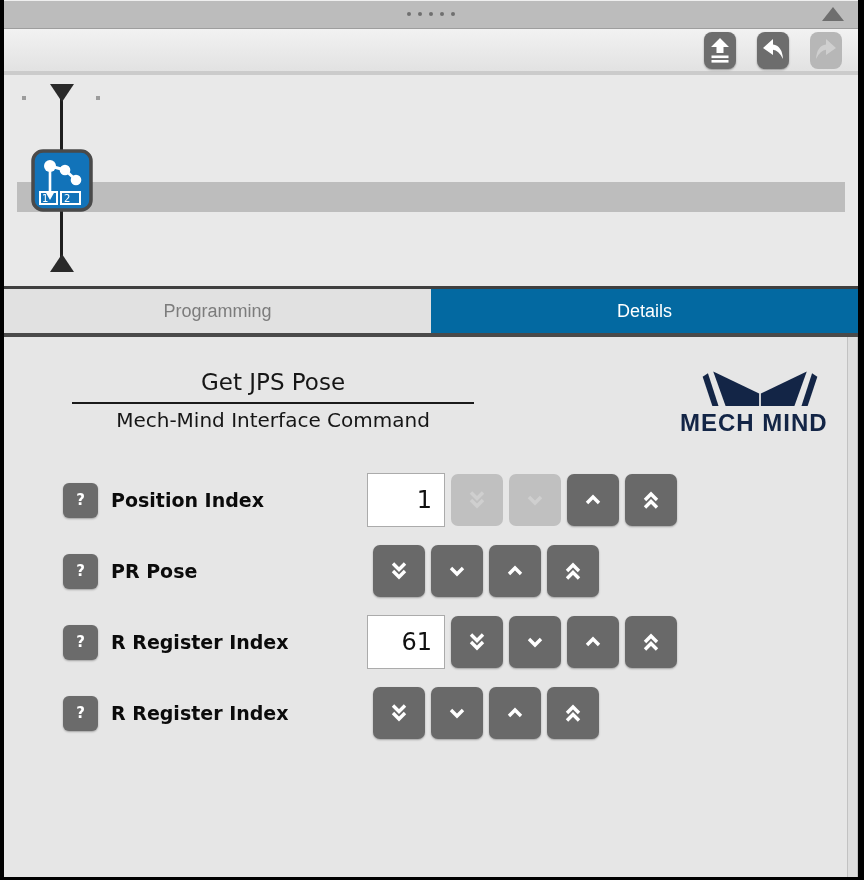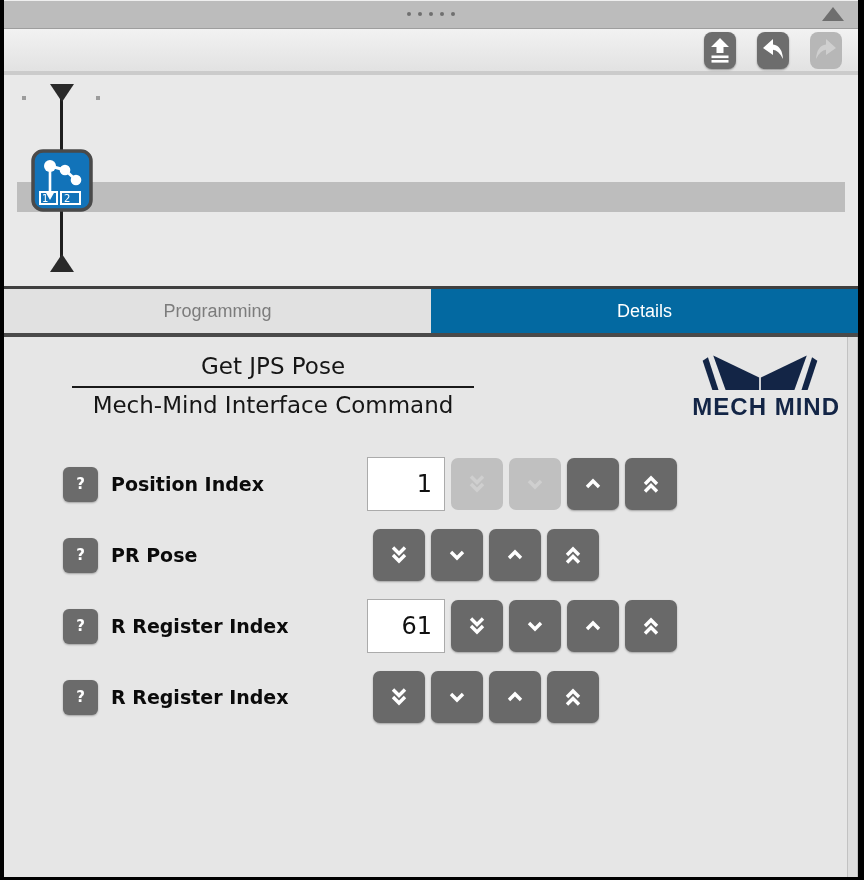--- a/index.html
+++ b/index.html
@@ -49,25 +49,25 @@
   .tab { flex:1; display:flex; align-items:center; justify-content:center;
          font-family:"Liberation Sans", sans-serif; font-size:18px; cursor:pointer; }
   .tab.inactive { background:#e1e1e1; color:#7c7c7c; }
   .tab.active { background:#0369a1; color:#ffffff; }
 
   
   .panel { flex:1; background:#e6e6e6; position:relative; }
   .scroll-track { position:absolute; right:0; top:0; width:11px; height:100%;
                   background:#dedede; border-left:1px solid #c2c2c2; border-right:1px solid #c2c2c2; }
 
-  .panel-header { display:flex; padding-top:16px; }
+  .panel-header { display:flex; padding-top:32px; }
   .title-block { margin-left:68px; width:402px; text-align:center; color:#161616; }
   .cmd-title { font-size:23px; padding-bottom:7px; border-bottom:2px solid #1a1a1a; }
-  .cmd-subtitle { font-size:23px; padding-top:4px; white-space:nowrap; }
-  .logo { margin-left:auto; margin-right:18px; width:160px; text-align:right; }
+  .cmd-subtitle { font-size:20px; padding-top:4px; white-space:nowrap; }
+  .logo { margin-left:auto; margin-right:18px; width:160px; text-align:left; }
   .logo svg { display:block; margin:0 auto; }
   .logo-text { font-family:"Liberation Sans", sans-serif; font-weight:bold; font-size:24px;
                letter-spacing:1px; color:#132546; margin-top:-2px; white-space:nowrap; }
 
   .rows { margin-top:36px; padding-left:59px; }
   .param-row { display:flex; align-items:center; height:54px; margin-bottom:17px; }
   .help-btn { width:35px; height:35px; border:none; border-radius:6px; background:#6b6b6b;
               color:#fff; font-size:15px; font-weight:bold; font-family:"DejaVu Sans", sans-serif;
               cursor:pointer; box-shadow:0 1px 2px rgba(0,0,0,.3); flex:0 0 35px; }
   .param-label { margin-left:13px; width:256px; font-size:19px; font-weight:bold;

